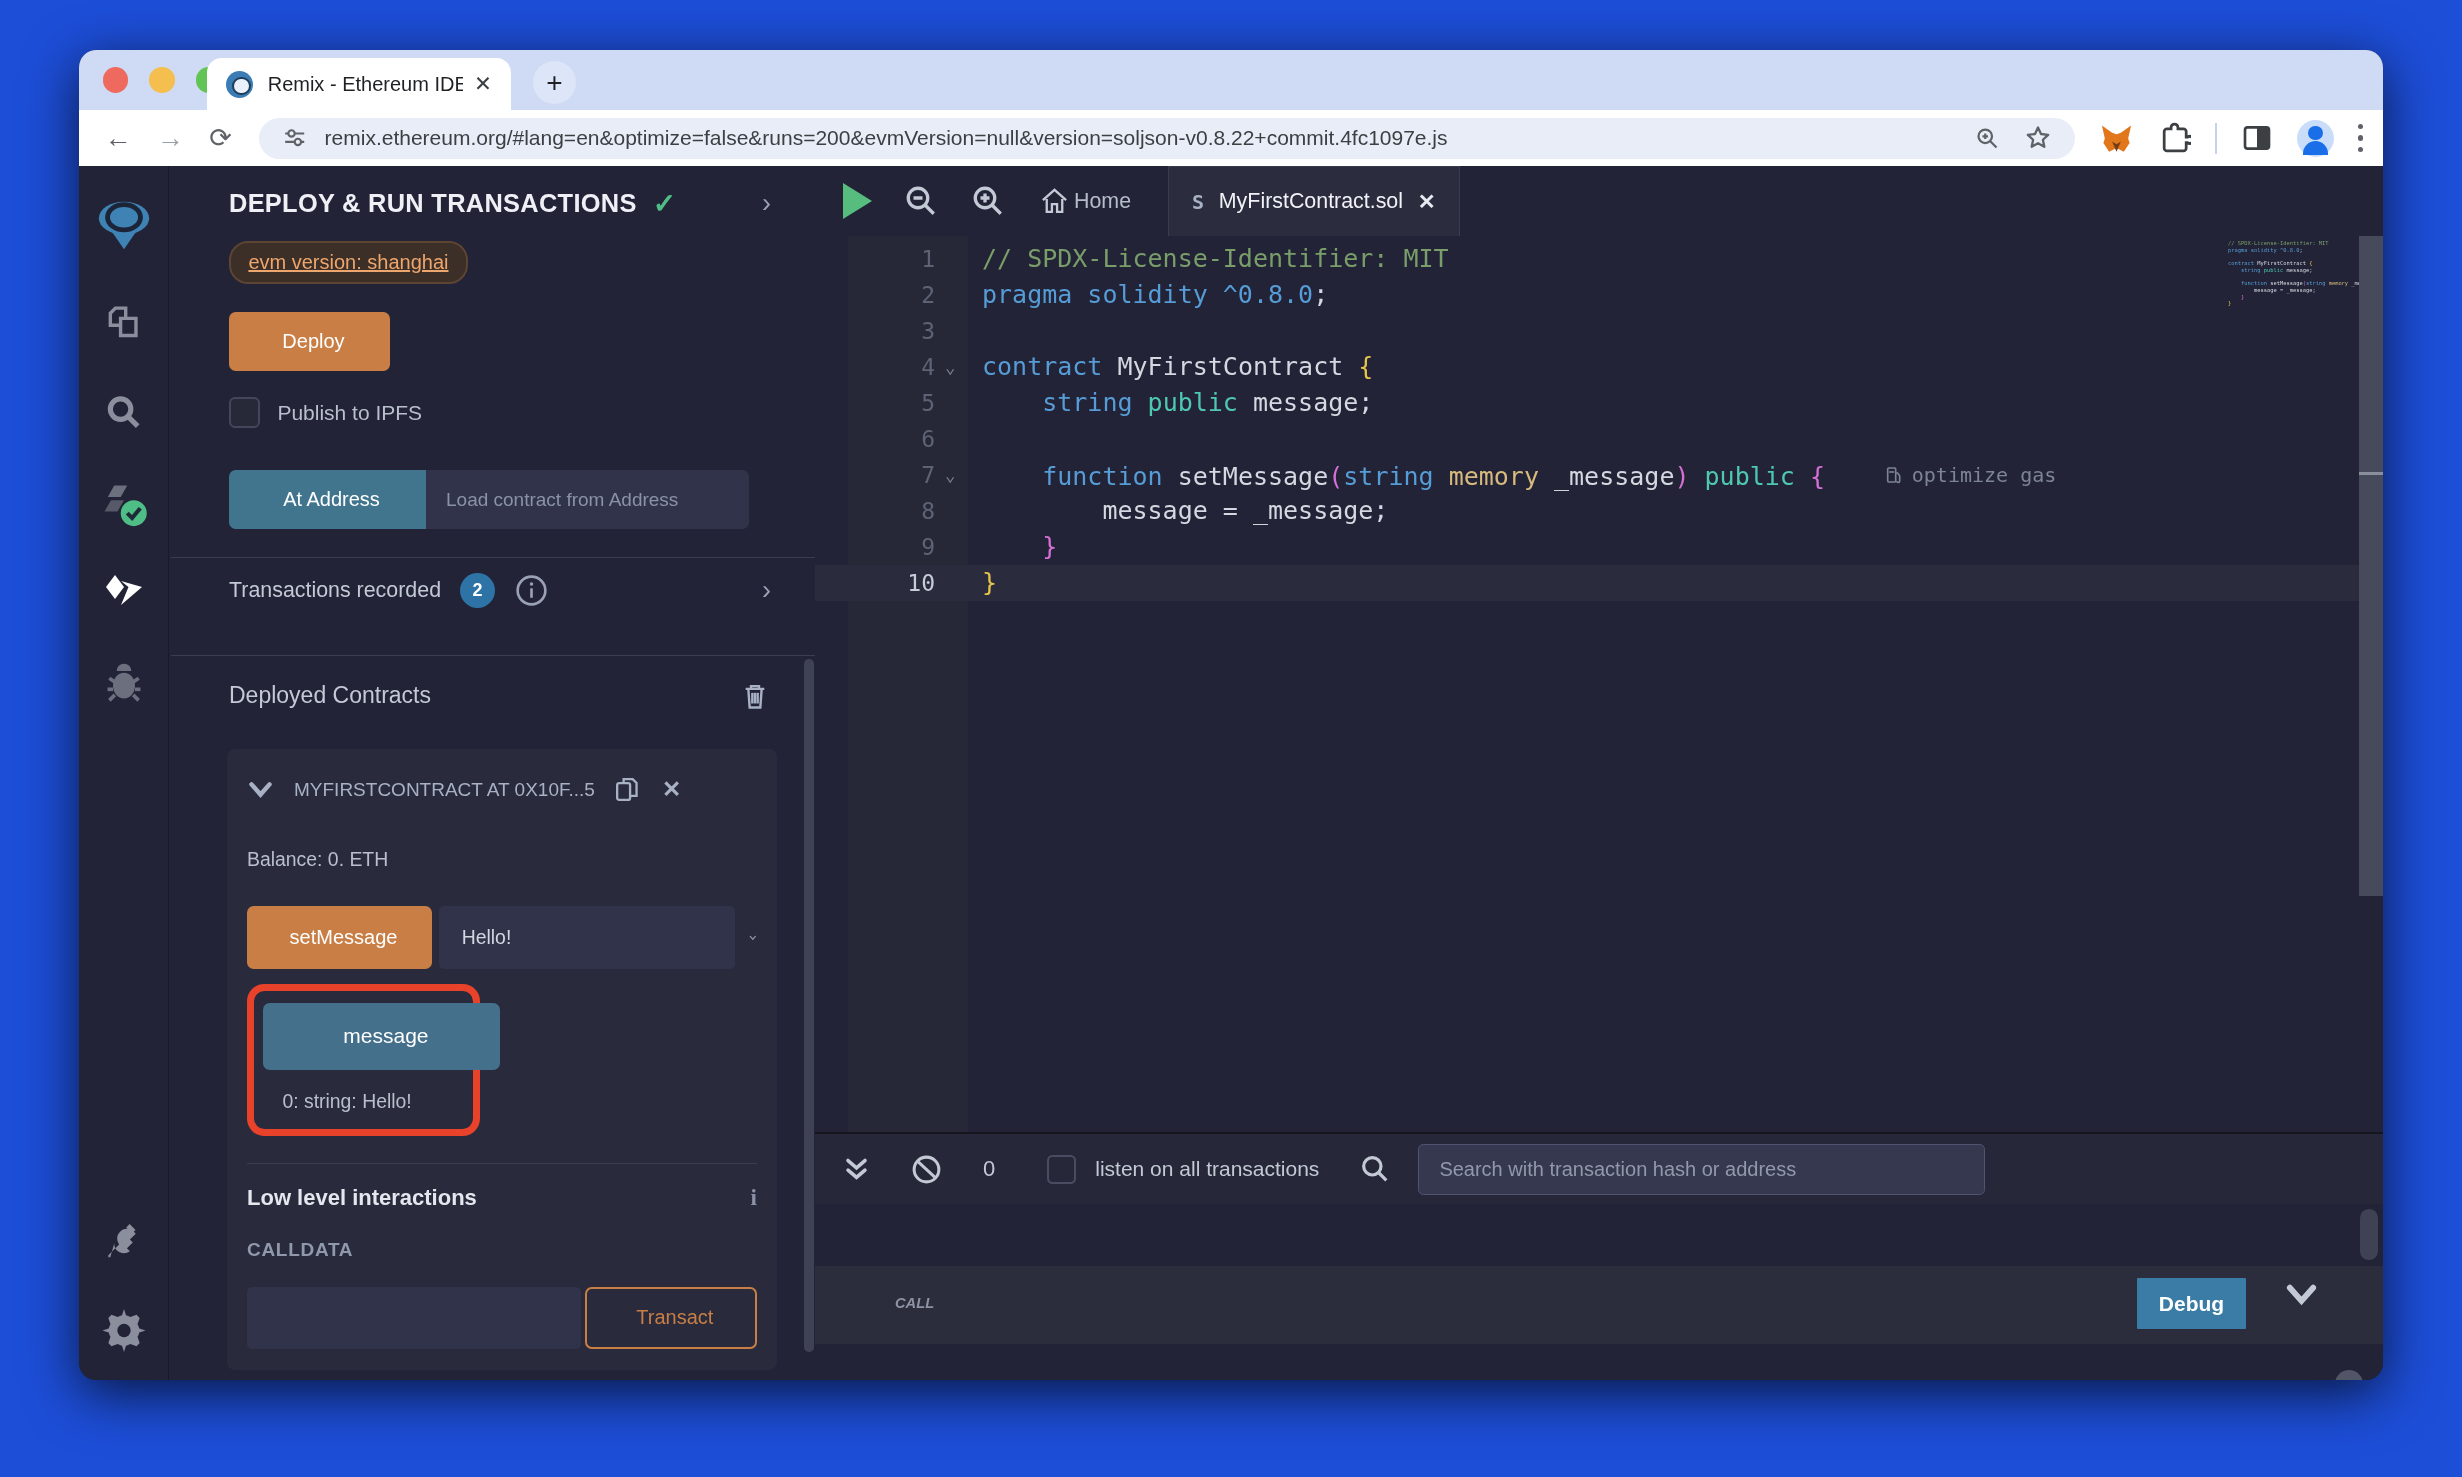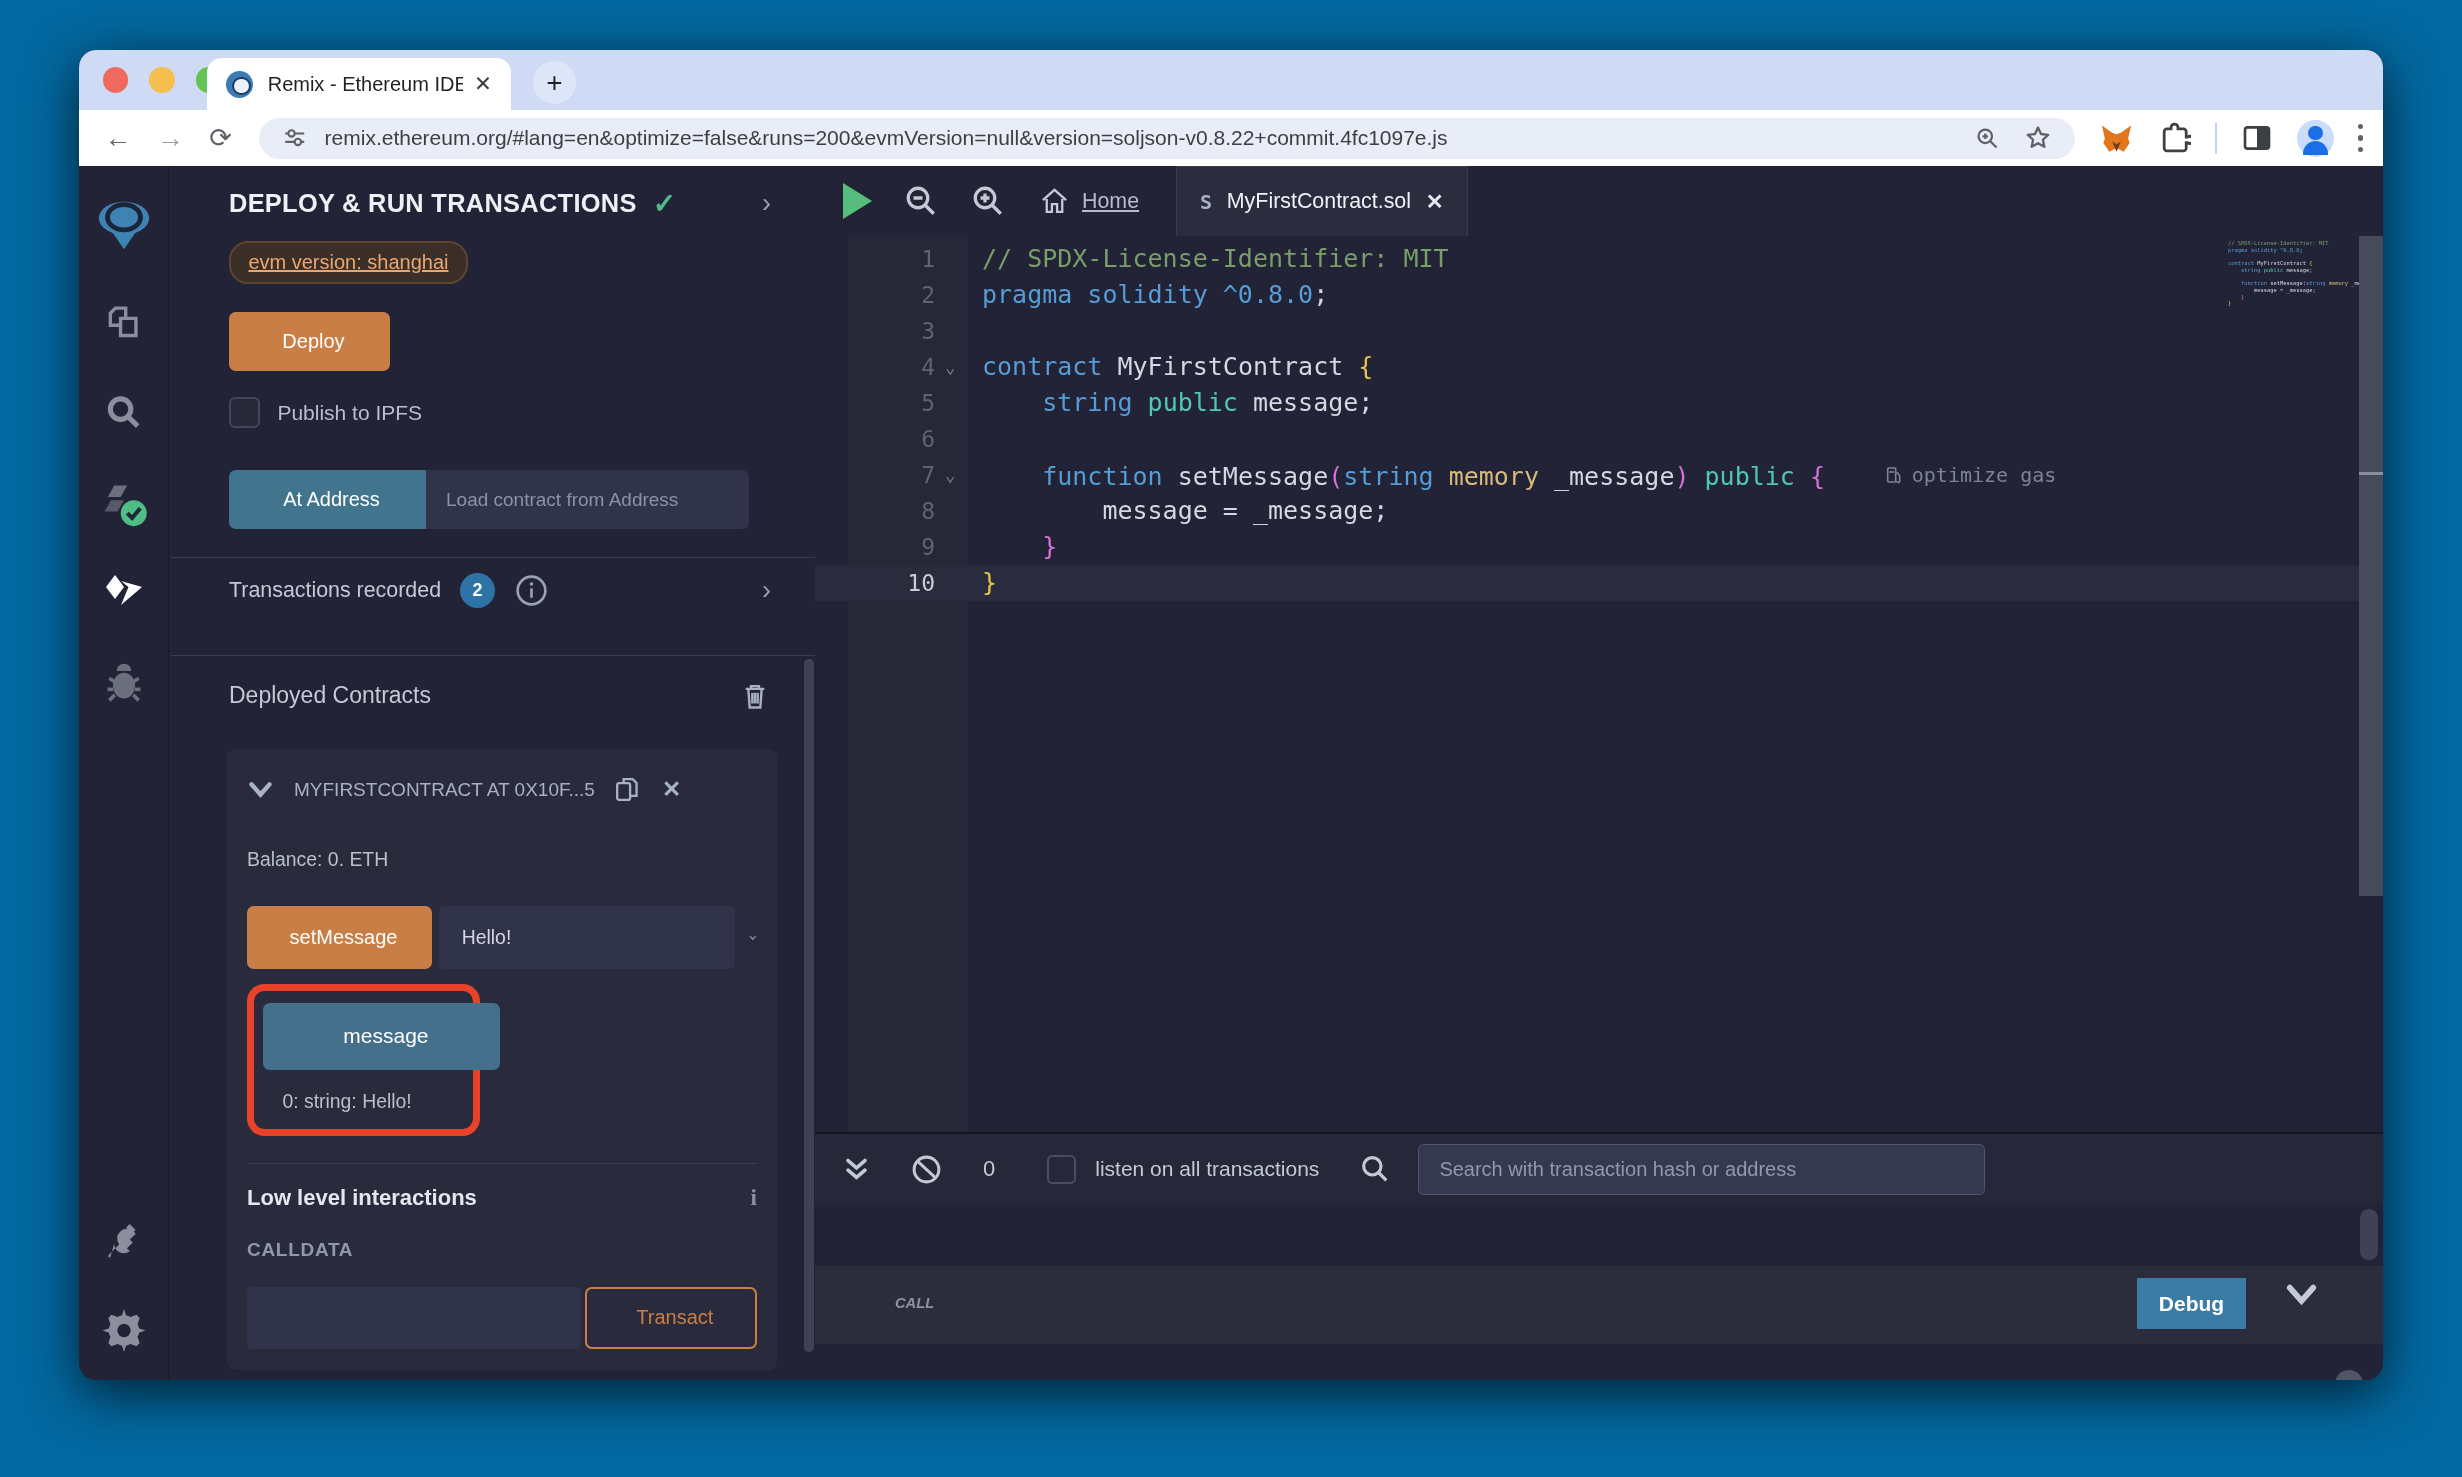--- a/index.html
+++ b/index.html
@@ -1,17 +1,17 @@
 <!DOCTYPE html>
 <html style="font-size:10.7px"><head>
 <meta charset="utf-8">
 <style>
   html,body{margin:0;padding:0;background:#000;}
   *{box-sizing:border-box;}
-  #screen{position:relative;width:2462px;height:1477px;background:#0369a1;overflow:hidden;
+  #screen{position:relative;width:2462px;height:1477px;background:#1d4ed8;overflow:hidden;
           font-family:"Liberation Sans",sans-serif;}
   .window{position:absolute;left:79px;top:50px;width:2304px;height:1330px;border-radius:17.4px;
           overflow:hidden;background:#222336;box-shadow:0 13.4px 54px rgba(0,0,0,.7);}
 
   
   .tabstrip{position:relative;height:60px;background:#cfdbf4;}
   .traffic{position:absolute;top:17.4px;left:24px;display:flex;gap:21px;}
   .light{width:25.4px;height:25.4px;border-radius:50%;}
   .light.r{background:#ee6a5f}.light.y{background:#f5bf4f}.light.g{background:#62c454}
   .btab{position:absolute;left:128px;top:8px;width:304px;height:52px;background:#fff;
@@ -94,21 +94,21 @@
   .transact{width:173px;height:62px;margin-left:4px;border:2px solid #c87e45;border-radius:6.7px;
       color:#c87e45;background:transparent;}
   .pscroll{position:absolute;right:1.3px;top:493px;width:9.4px;height:693px;border-radius:4.7px;background:#3f4254;}
 
   
   .editor{position:absolute;left:736px;top:0;width:1568px;height:100%;}
   .tabbar{position:relative;height:70px;display:flex;align-items:center;}
   .play{width:0;height:0;border-left:29px solid #57bd7e;border-top:18px solid transparent;
       border-bottom:18px solid transparent;margin-left:28px;}
   .magic{margin-left:31px;}
-  .hometab{display:flex;align-items:center;margin-left:33px;gap:12px;color:#b6bcc9;font-size:21.4px;text-decoration:underline;}
+  .hometab{display:flex;align-items:center;margin-left:33px;gap:4px;color:#b6bcc9;font-size:21.4px;}
   .filetab{margin-left:37px;height:70px;display:flex;align-items:center;background:#2b2d3f;
       border:1.3px solid #3a3d4f;border-bottom:none;padding:0 23px;gap:14.7px;}
   .filetab .fname{color:#f0f2f7;font-size:21.4px;}
   .filetab .fclose{color:#e8eaf1;font-size:21.4px;font-weight:700;}
   .solglyph{color:#a9b1c4;font-size:20px;font-weight:700;font-family:"DejaVu Sans Mono",monospace;}
   .codewrap{position:relative;height:897px;overflow:hidden;}
   .gutterbg{position:absolute;left:33px;top:0;width:120px;height:100%;background:#262838;}
   .codelines{position:absolute;left:0;top:5.4px;width:100%;}
   .cline{position:relative;height:36px;line-height:36px;font-family:"DejaVu Sans Mono",monospace;font-size:25px;
       white-space:pre;}

